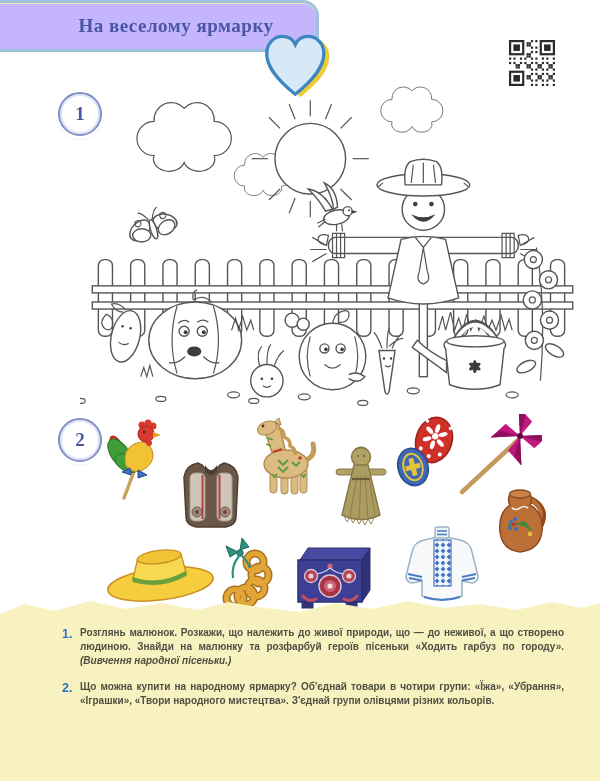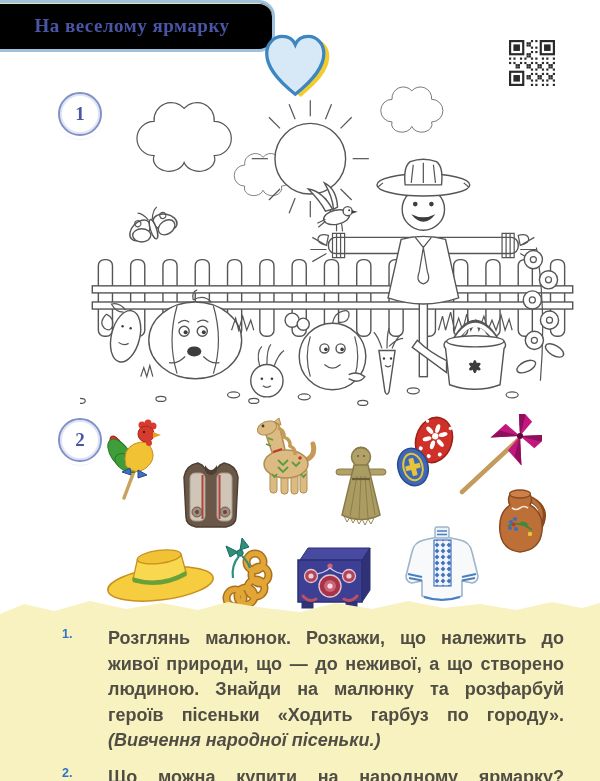--- a/index.html
+++ b/index.html
@@ -1,25 +1,25 @@
 <!DOCTYPE html>
 <html><head>
 <meta charset="utf-8">
 <style>
   html,body{margin:0;padding:0;}
   body{width:600px;height:781px;position:relative;background:#ffffff;
        font-family:"Liberation Sans",sans-serif;overflow:hidden;}
   .abs{position:absolute;}
 
   
-  .banner{left:0;top:44;width:272px;height:46px;background:#000000;
+  .banner{left:0;top:44;width:272px;height:46px;background:#c4b5fd;
           border-top:3px solid #9ec2dd;border-bottom:3px solid #9ec2dd;
           border-right:3px solid #9ec2dd;border-radius:0 16px 16px 0;
           display:flex;align-items:center;justify-content:center;
-          box-shadow:0 1px 0 #e8e4b8 inset;}
+          box-shadow:0 1px 0 #e8e4b8 inset;padding-left:44px;}
   .banner-title{font-family:"Liberation Serif",serif;font-weight:bold;
           font-size:19px;color:#4956a6;letter-spacing:.5px;padding-right:26px;padding-left:18px;white-space:nowrap;}
   .heart{left:260px;top:33px;width:76px;height:68px;}
   .qr{left:509px;top:40px;width:46px;height:46px;background:#fff;}
 
   
   .badge{width:40px;height:40px;border-radius:50%;background:#ffffff;
          border:2px solid #8290c8;box-shadow:0 0 0 3px #ffffff,0 2px 3px rgba(90,110,170,.45),inset 0 0 0 2px #dfe5f5;
          display:flex;align-items:center;justify-content:center;
          color:#4956a6;font-weight:bold;font-size:19px;font-family:"Liberation Serif",serif;}
@@ -28,21 +28,21 @@
 
   .illustration{left:80px;top:86px;width:505px;height:326px;}
   .item{position:absolute;}
 
   
   .panel{left:0;top:596px;width:600px;height:185px;background:#f7f2bf;
          clip-path:polygon(0 18px,4% 8px,9% 15px,15% 5px,21% 13px,27% 7px,33% 14px,38% 6px,44% 12px,50% 16px,56% 7px,62% 13px,68% 5px,74% 12px,80% 8px,86% 14px,92% 6px,97% 12px,100% 7px,100% 100%,0 100%);}
   .tasks{position:absolute;left:62px;top:30px;width:502px;}
   .task-row{display:flex;margin-bottom:11px;}
   .task-num{color:#2d73c8;font-weight:bold;font-size:12.5px;width:18px;flex:0 0 18px;line-height:1.42;}
-  .task-text{color:#504e44;font-weight:bold;font-size:18px;line-height:1.42;text-align:justify;flex:1;margin-left:28px;}
+  .task-text{color:#504e44;font-weight:bold;font-size:10px;line-height:1.42;text-align:justify;flex:1;}
   .task-note{font-style:italic;font-weight:bold;}
   .page-num{left:26px;top:736px;font-size:13.5px;font-weight:bold;color:#4a483c;margin-top:44px;}
 
   svg{display:block;}
   .ln{stroke:#565656;stroke-width:1.4;fill:#ffffff;}
   .lnf{stroke:#565656;stroke-width:1.2;fill:none;}
   .dk{fill:#3d3d3d;}
 </style>
 </head>
 <body>

